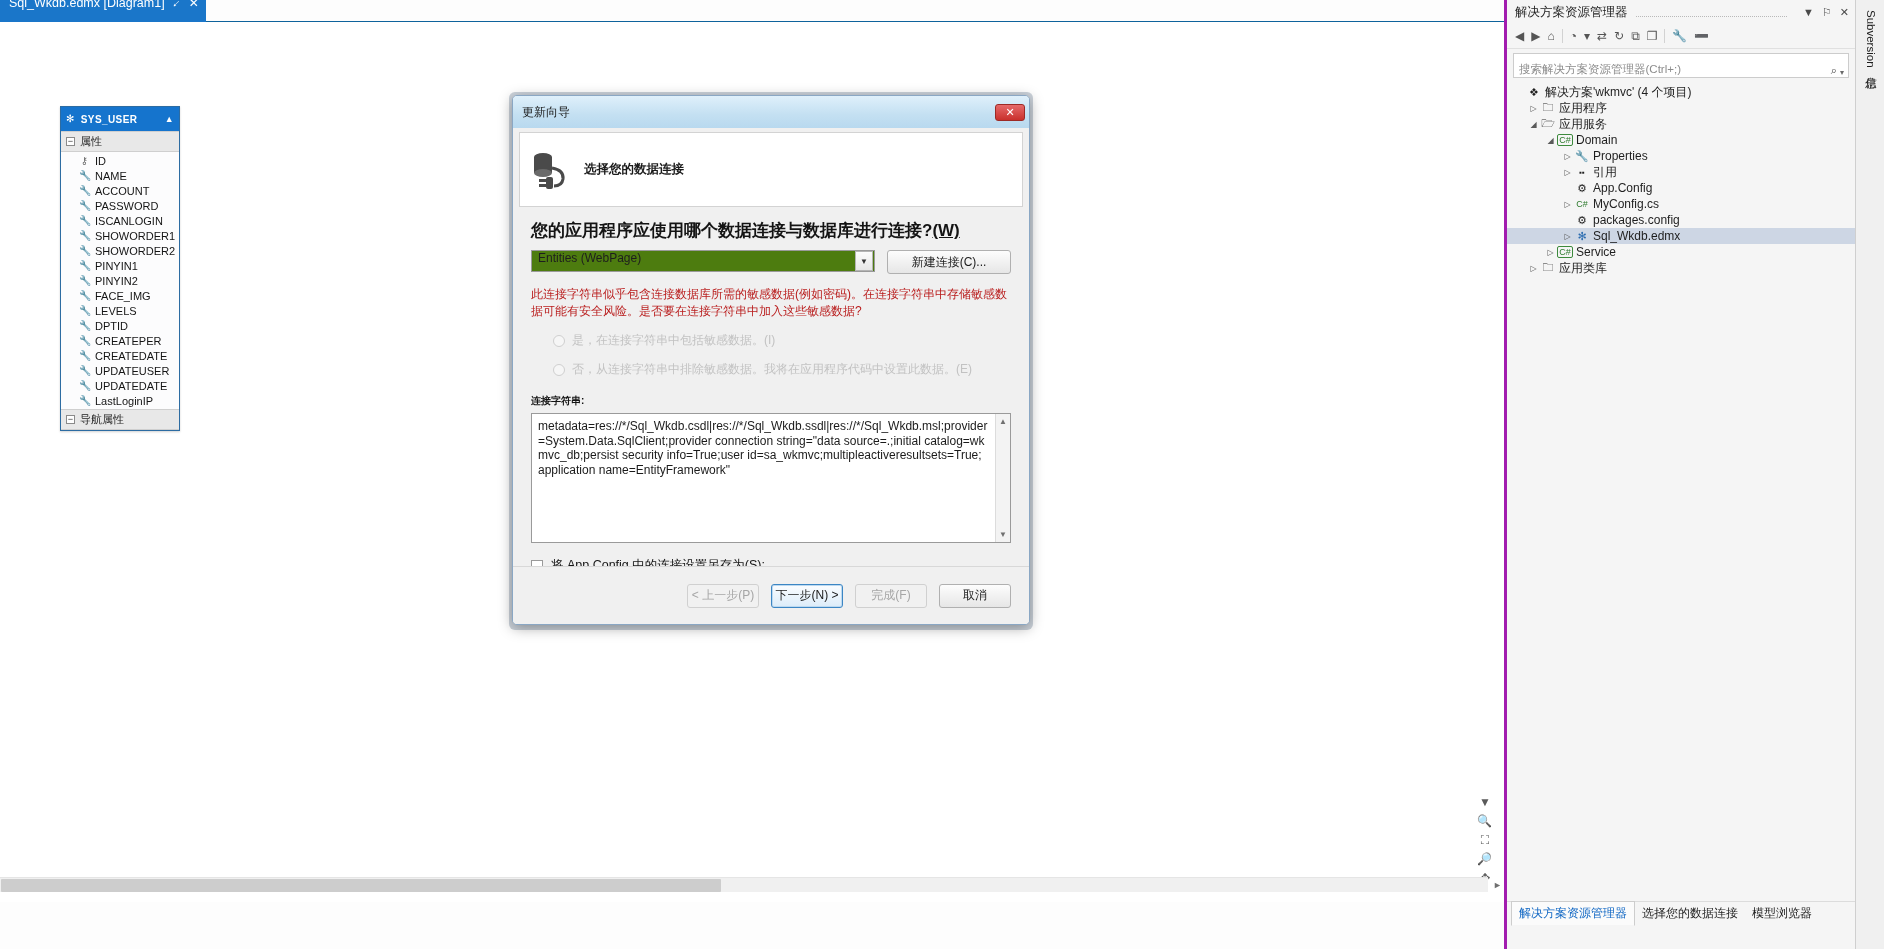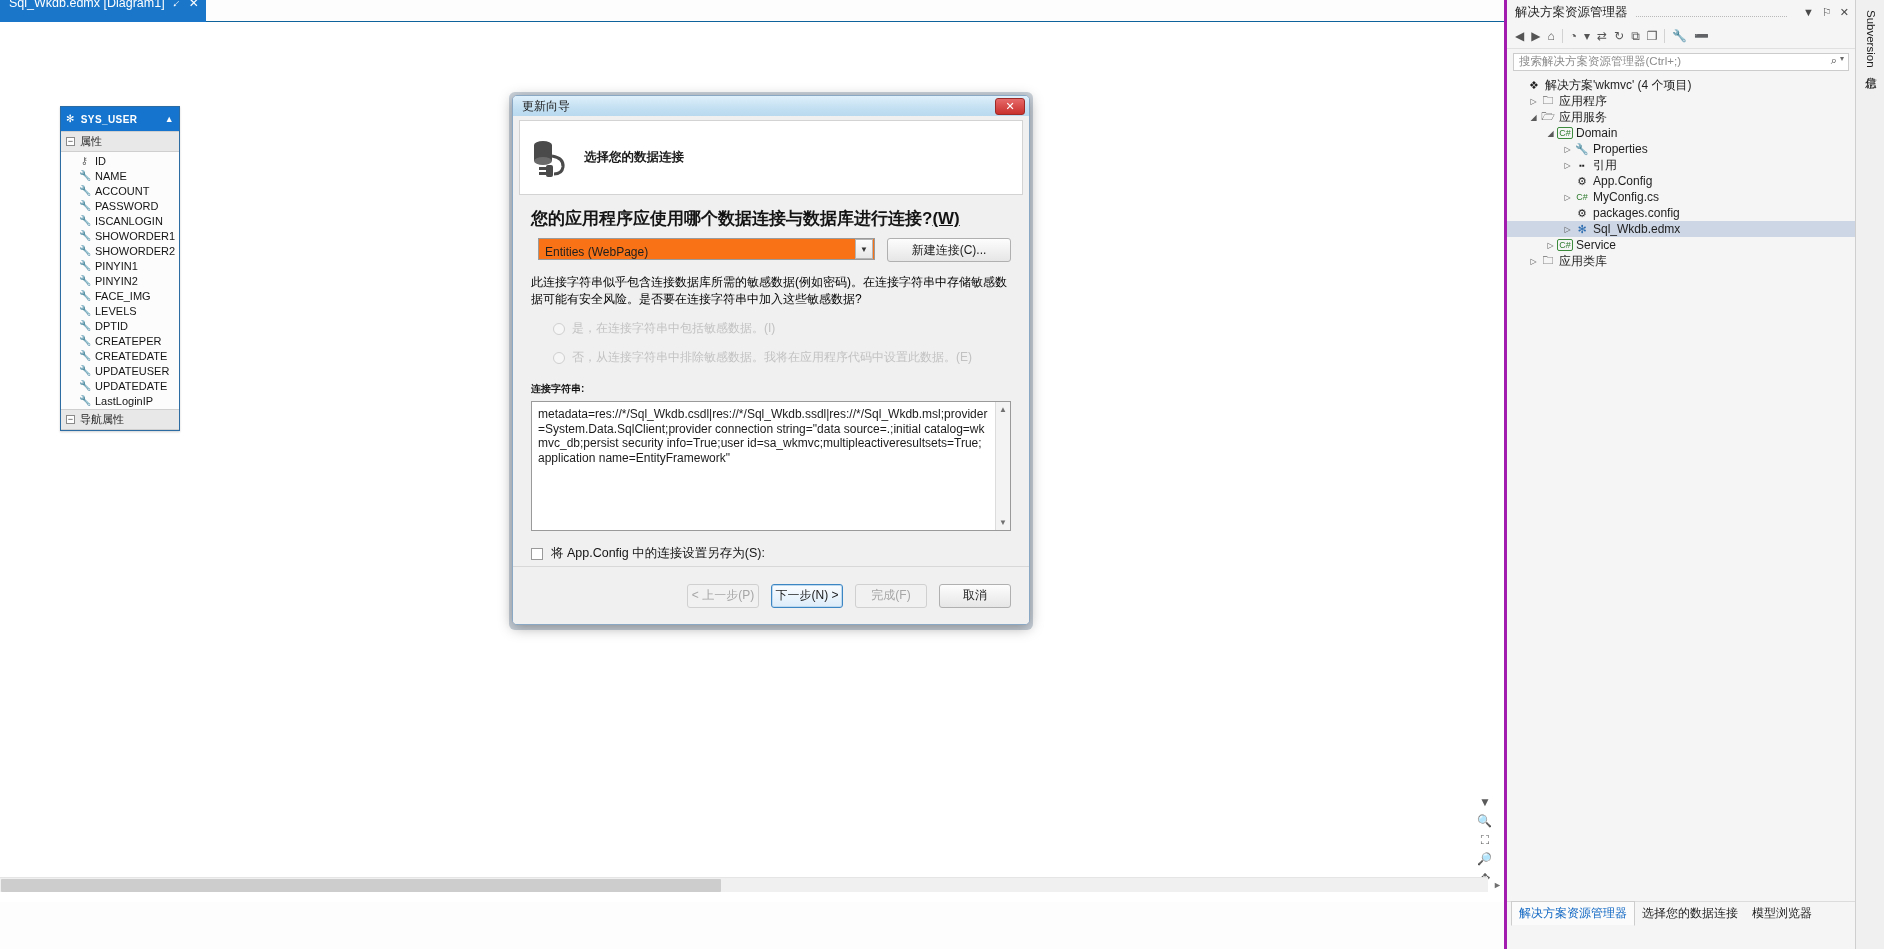--- a/index.html
+++ b/index.html
@@ -101,22 +101,22 @@
   }
   .se-title .dots { flex:1; border-bottom:1px dotted #b9b9b9; margin:0 8px; height:9px; }
   .se-title .ti { color:#4a4a4a; font-size:11px; margin-left:8px; cursor:pointer; }
   .se-toolbar {
     height:25px; display:flex; align-items:center; gap:7px; padding:0 8px;
     border-bottom:1px solid #e0e0e0; color:#555; font-size:12px;
   }
   .se-toolbar .sep { width:1px; height:14px; background:#d2d2d2; }
   .se-toolbar .ti { cursor:pointer; line-height:1; }
   .se-search {
-    margin:4px 6px 4px 6px; height:18px; background:#ffffff;
-    border:1px solid #cccccc; display:flex; align-items:flex-start;
+    margin:4px 6px 4px 6px; height:25px; background:#ffffff;
+    border:1px solid #cccccc; display:flex; align-items:flex-end;
     padding:0 4px 0 5px; font-size:11.5px; color:#8c8c8c;
   }
   .se-search .ph { flex:1; }
   .se-search .mag { color:#4a4a4a; font-size:11px; }
   .se-search .cv { color:#6a6a6a; font-size:8px; margin-left:3px; }
   .se-tree { padding-top:2px; font-size:12px; color:#1e1e1e; }
   .tr {
     display:flex; align-items:center; height:16px; white-space:nowrap;
     padding-right:4px; cursor:pointer;
   }
@@ -148,21 +148,21 @@
     position:absolute; left:509px; top:92px; width:524px; height:538px;
     background:rgba(120,140,160,.38); border-radius:6px;
   }
   .dlg {
     position:absolute; left:512px; top:95px; width:518px; height:530px;
     background:#f0f0f0; border:1px solid #8aa7c4; border-radius:5px;
     box-shadow:0 3px 14px rgba(0,0,0,.35);
     overflow:hidden;
   }
   .dlg-title {
-    height:20px;
+    height:32px;
     background:linear-gradient(#dff0fb,#c4e0f2 58%,#b8d9ef);
     display:flex; align-items:center; padding:0 4px 0 9px;
     font-size:12px; color:#1b1b1b;justify-content:center;
   }
   .dlg-title .t { flex:1; }
   .dlg-close {
     width:30px; height:17px; border-radius:3px;
     background:linear-gradient(#e66a6a,#c9302c);
     border:1px solid #9c2a26; color:#ffffff;
     font-size:11px; font-weight:bold; line-height:15px; text-align:center;
@@ -173,39 +173,39 @@
     border:1px solid #d3d3d3; display:flex; align-items:center;
   }
   .dlg-head .icon { width:64px; display:flex; justify-content:center; }
   .dlg-head .htext { font-size:12.5px; font-weight:bold; color:#1b1b1b; }
   .dlg-body { padding:12px 18px 0 18px; }
 
   .q-label { font-size:17px; font-weight:bold; color:#141414; margin-bottom:8px; }
   .q-label u { text-decoration:underline; }
   .row-combo { display:flex; gap:12px; align-items:stretch; }
   .combo {
-    flex:1; height:22px; background:#f97316; border:1px solid #9a9a9a;
-    display:flex; align-items:flex-end; padding-left:6px; font-size:12px;margin-left:7px;
+    flex:1; height:22px; background:#4d7c0f; border:1px solid #9a9a9a;
+    display:flex; align-items:flex-start; padding-left:6px; font-size:12px;
   }
   .combo .val { flex:1; }
   .combo .arrowbox {
     width:18px; height:20px; margin:0 1px 0 0;
     background:linear-gradient(#fcfcfc,#e7e7e7); border:1px solid #b4b4b4;
     display:flex; align-items:center; justify-content:center; font-size:8px; color:#333;
   }
   .btn {
     background:linear-gradient(#fdfdfd,#e6e6e6);
     border:1px solid #b0b0b0; border-radius:3px;
     font-size:12px; color:#1b1b1b; text-align:center; cursor:pointer;
     display:flex; align-items:center; justify-content:center;
   }
   .btn.newconn { width:124px; height:24px; }
   .btn[disabled], .btn.disabled { color:#a6a6a6; background:#f1f1f1; border-color:#d0d0d0; }
 
-  .hint { margin-top:12px; font-size:12px; color:#000000; line-height:17px; }
+  .hint { margin-top:12px; font-size:12px; color:#b91c1c; line-height:17px; }
   .radio-row { display:flex; align-items:center; gap:7px; margin-top:12px; margin-left:22px; font-size:12px; color:#c2c2c2; }
   .radio {
     width:12px; height:12px; border-radius:50%;
     border:1px solid #cfcfcf; background:#f6f6f6; flex:none;
   }
   .cs-label { margin-top:16px; font-size:10px; font-weight:bold; color:#141414; }
   .cs-box {
     margin-top:5px; height:130px; background:#ffffff; border:1px solid #9a9a9a;
     position:relative; overflow:hidden;
   }

